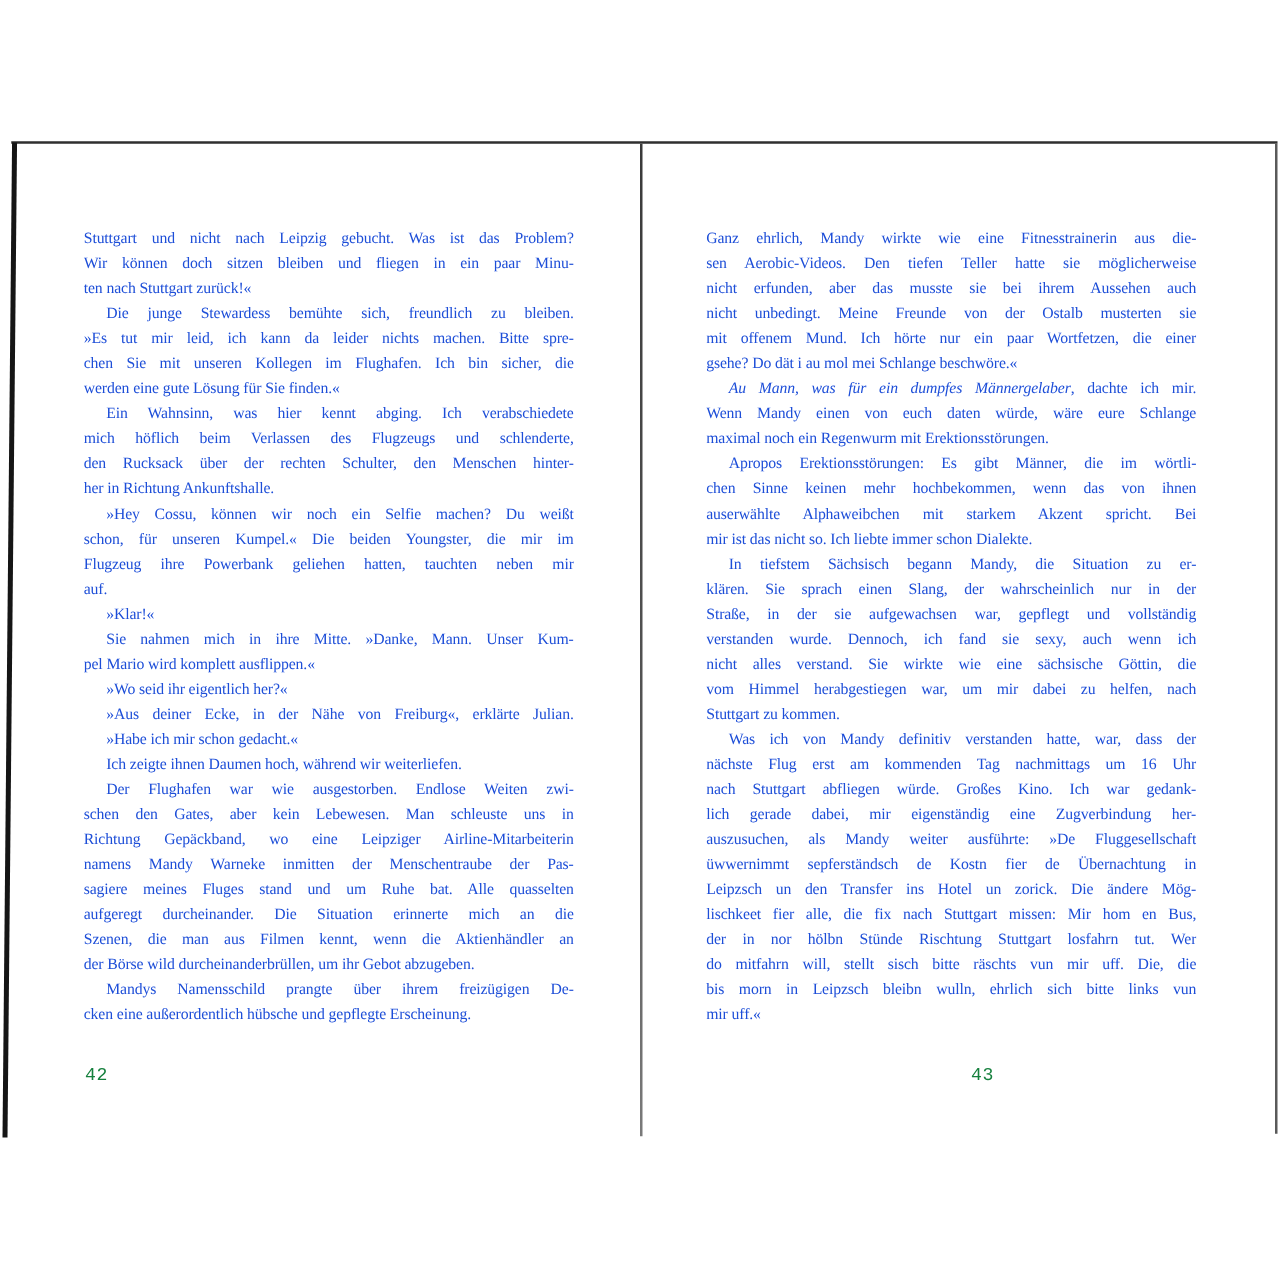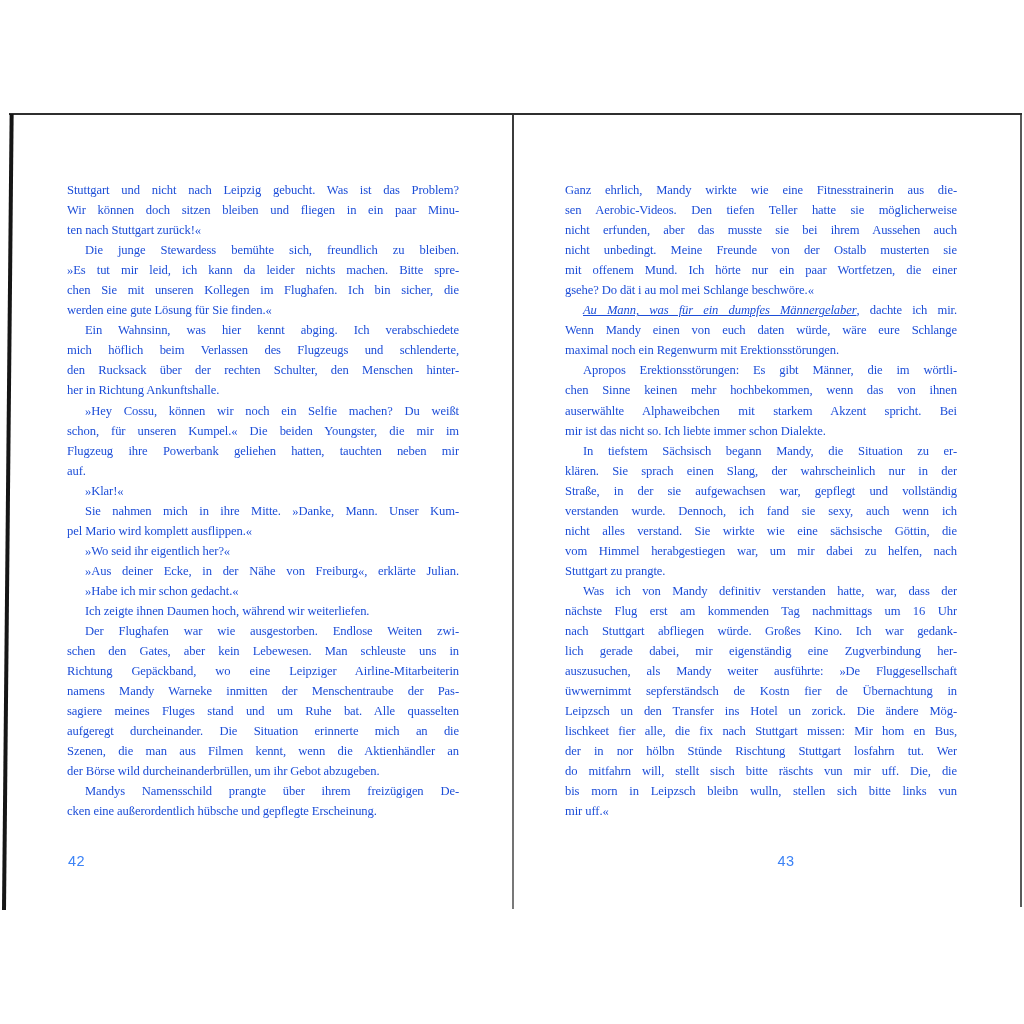--- a/index.html
+++ b/index.html
@@ -22,26 +22,26 @@
   }
   .text-left  { left:67px; }
   .text-right { left:565px; }
 
   .line {
     text-align:justify; text-align-last:justify;
     height:20.05px; overflow:hidden;
   }
   .line.para-end { text-align-last:left; }
   .line.indent   { text-indent:18px; }
-  .italic { font-style:italic;text-decoration:underline; }
+  .italic { font-style:italic; }
 
   .pagenum {
     position:absolute; top:853px;
-    font-family:Liberation Sans, sans-serif;
-    font-size:14.5px; color:#3b82f6; letter-spacing:0.5px;
+    font-family:Liberation Mono, monospace;
+    font-size:14.5px; color:#15803d; letter-spacing:0.5px;
   }
   .pagenum-left  { left:68px; }
   .pagenum-right { left:590px; width:392px; text-align:center; }
 </style>
 </head>
 <body>
 
 <div class="stage">
   <div class="edge-top"></div>
   <div class="edge-left"></div>
@@ -100,29 +100,29 @@
         <div class="line indent">Apropos Erektionsstörungen: Es gibt Männer, die im wörtli-</div>
         <div class="line">chen Sinne keinen mehr hochbekommen, wenn das von ihnen</div>
         <div class="line">auserwählte Alphaweibchen mit starkem Akzent spricht. Bei</div>
         <div class="line para-end">mir ist das nicht so. Ich liebte immer schon Dialekte.</div>
         <div class="line indent">In tiefstem Sächsisch begann Mandy, die Situation zu er-</div>
         <div class="line">klären. Sie sprach einen Slang, der wahrscheinlich nur in der</div>
         <div class="line">Straße, in der sie aufgewachsen war, gepflegt und vollständig</div>
         <div class="line">verstanden wurde. Dennoch, ich fand sie sexy, auch wenn ich</div>
         <div class="line">nicht alles verstand. Sie wirkte wie eine sächsische Göttin, die</div>
         <div class="line">vom Himmel herabgestiegen war, um mir dabei zu helfen, nach</div>
-        <div class="line para-end">Stuttgart zu prangte.</div>
+        <div class="line para-end">Stuttgart zu kommen.</div>
         <div class="line indent">Was ich von Mandy definitiv verstanden hatte, war, dass der</div>
         <div class="line">nächste Flug erst am kommenden Tag nachmittags um 16 Uhr</div>
         <div class="line">nach Stuttgart abfliegen würde. Großes Kino. Ich war gedank-</div>
         <div class="line">lich gerade dabei, mir eigenständig eine Zugverbindung her-</div>
         <div class="line">auszusuchen, als Mandy weiter ausführte: »De Fluggesellschaft</div>
         <div class="line">üwwernimmt sepferständsch de Kostn fier de Übernachtung in</div>
         <div class="line">Leipzsch un den Transfer ins Hotel un zorick. Die ändere Mög-</div>
         <div class="line">lischkeet fier alle, die fix nach Stuttgart missen: Mir hom en Bus,</div>
         <div class="line">der in nor hölbn Stünde Rischtung Stuttgart losfahrn tut. Wer</div>
         <div class="line">do mitfahrn will, stellt sisch bitte räschts vun mir uff. Die, die</div>
-        <div class="line">bis morn in Leipzsch bleibn wulln, stellen sich bitte links vun</div>
+        <div class="line">bis morn in Leipzsch bleibn wulln, ehrlich sich bitte links vun</div>
         <div class="line para-end">mir uff.«</div>
       </div>
     <div class="pagenum pagenum-right">43</div>
   </div>
 </div>
 
 </body></html>

